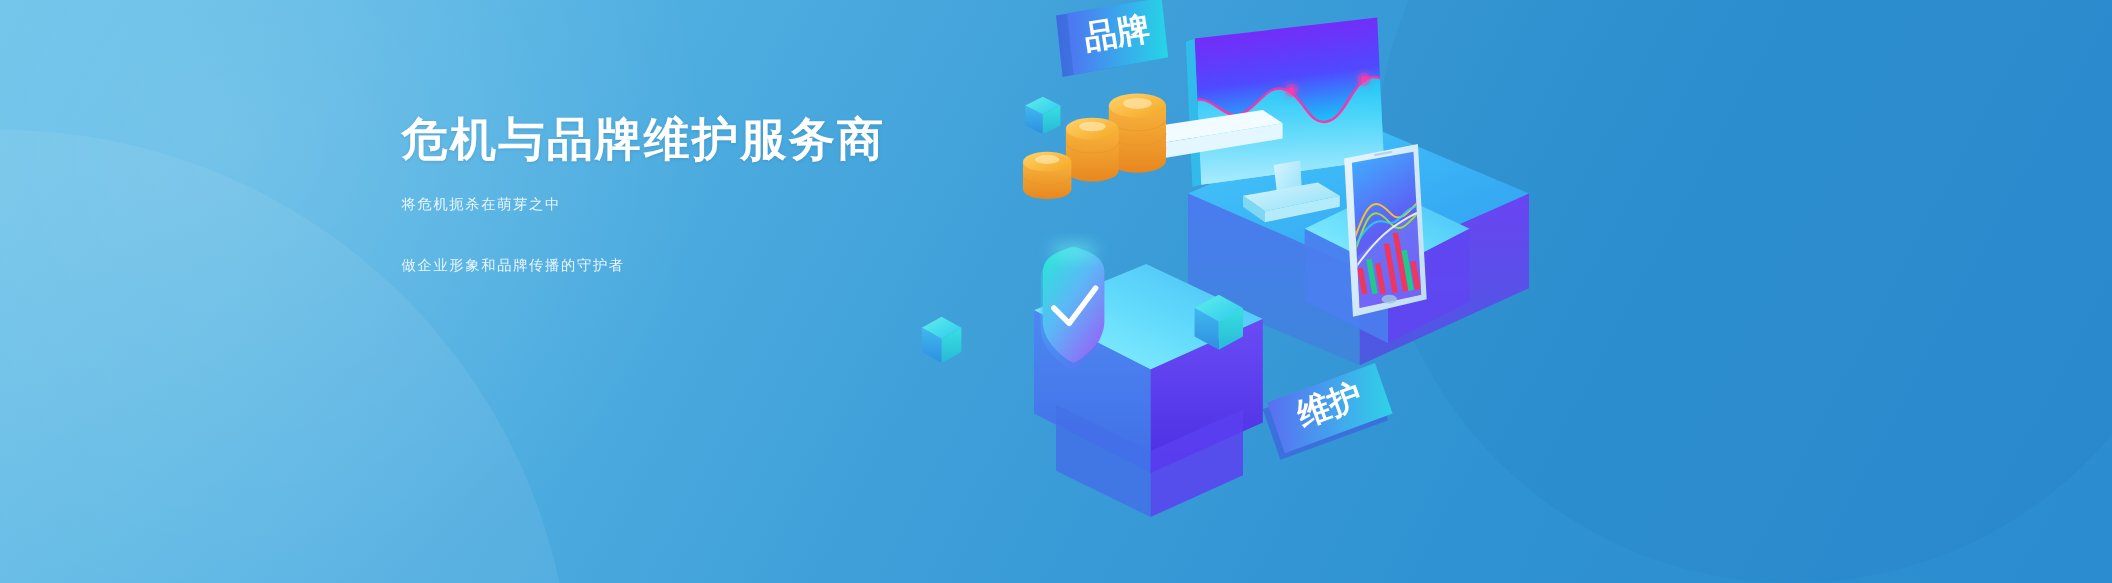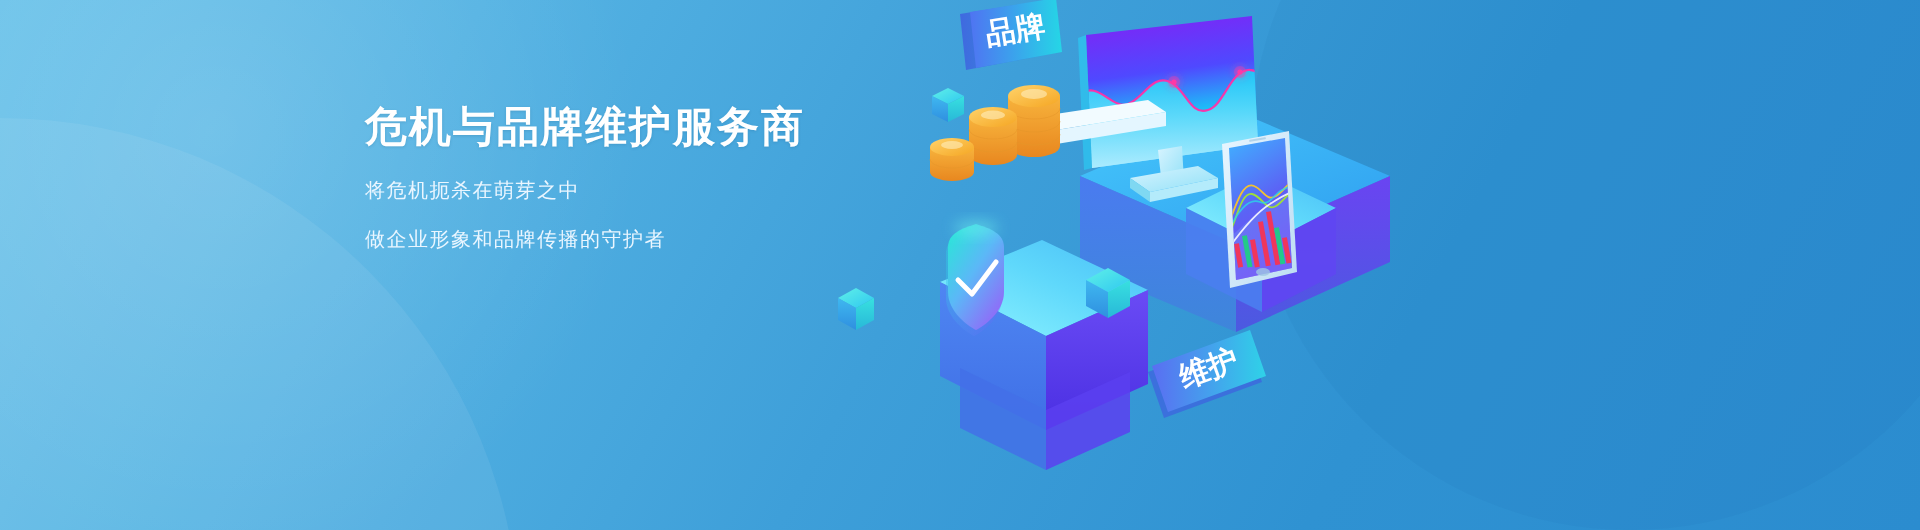--- a/index.html
+++ b/index.html
@@ -51,26 +51,26 @@
     color:#ffffff;
     font-size:42px;
     font-weight:bold;
     letter-spacing:2px;
     line-height:1.25;
     text-shadow:0 1px 3px rgba(16,70,110,0.18);
     white-space:nowrap;
   }
   .sub-line {
     color:#eaf6ff;
-    font-size:20px;
+    font-size:13px;
     letter-spacing:1.5px;
     white-space:nowrap;
   }
   .sub-1 { margin-top:20px; }
-  .sub-2 { margin-top:22px; }
+  .sub-2 { margin-top:37px; }
 
   
   .art {
     position:absolute;
     left:830px; top:0;
     width:700px; height:530px;
     z-index:10;
   }
   .art svg { display:block; }
 </style>

